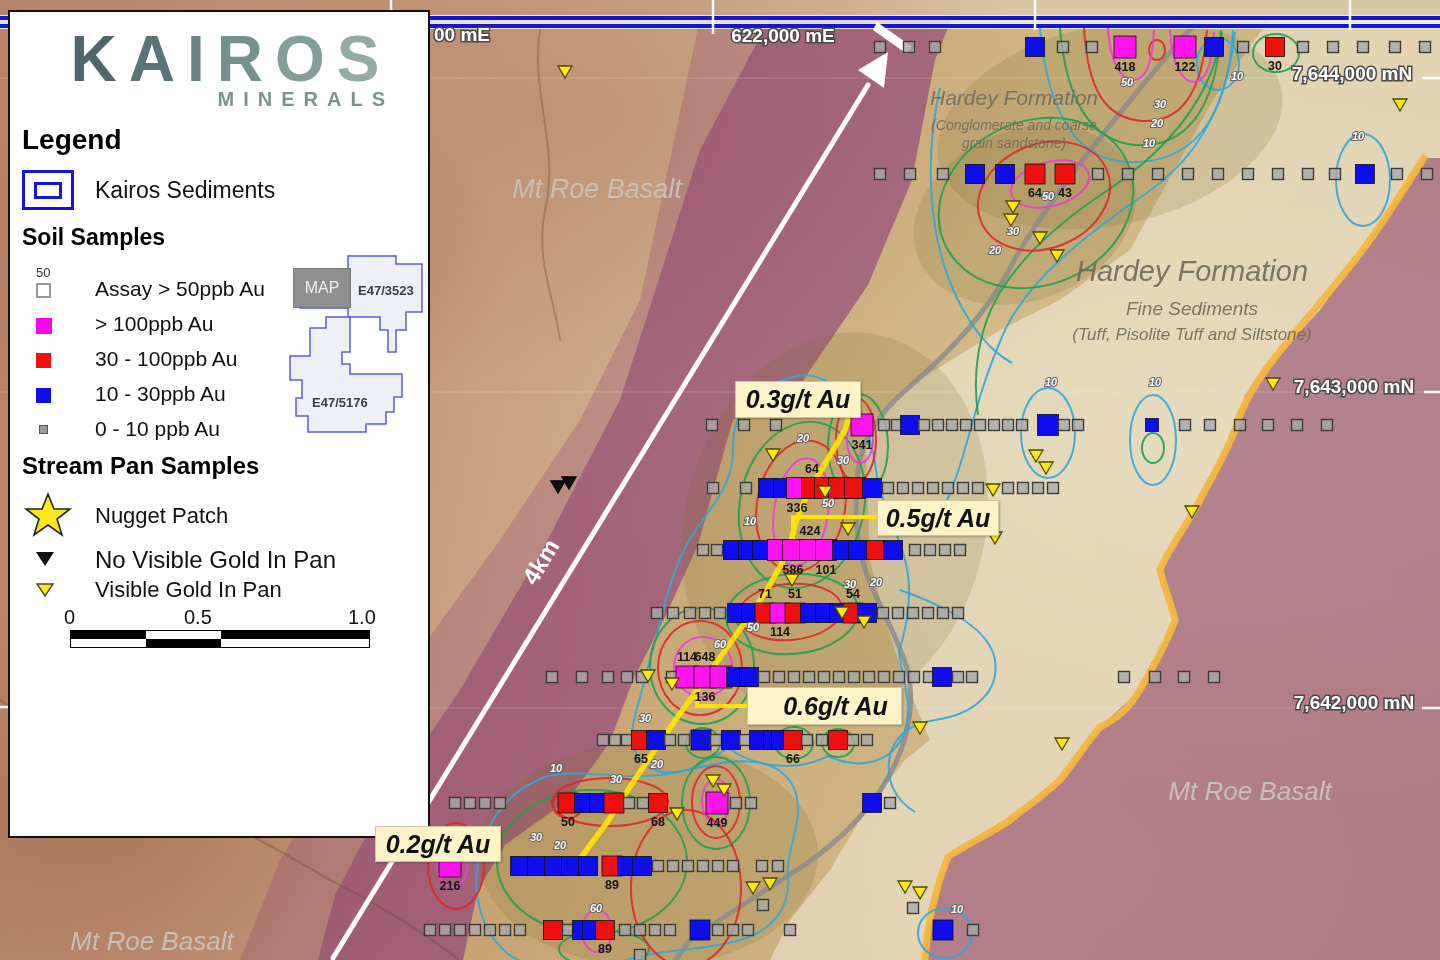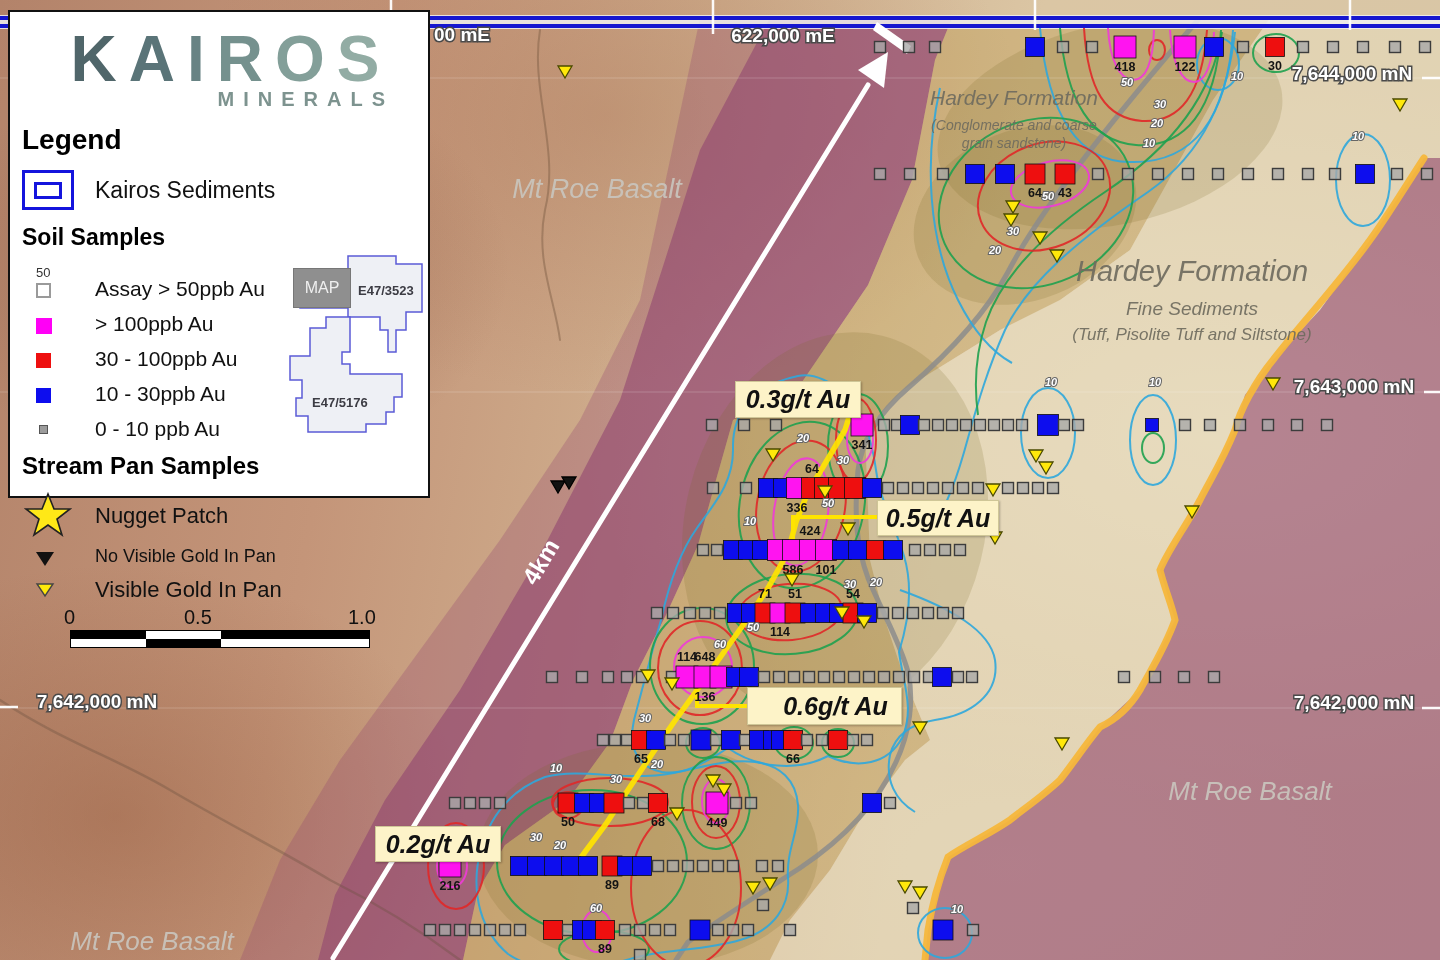--- a/index.html
+++ b/index.html
@@ -14,21 +14,21 @@
       linear-gradient(100deg,#b3836a 0%,#c49579 25%,#cfae8d 45%,#dbc6a4 65%,#d8c6a6 100%);}
   svg text{font-family:"Liberation Sans",sans-serif;}
   .glabel{font-weight:bold;fill:#fff;stroke:#4a4a4a;stroke-width:3px;paint-order:stroke;font-size:19px;}
   .clabel{fill:#fff;stroke:#666;stroke-width:2px;paint-order:stroke;font-size:11px;font-style:italic;font-weight:bold;}
   .slabel{fill:#141414;font-weight:bold;font-size:12.5px;}
   .geo{font-style:italic;}
   .callout{position:absolute;background:#fdf3c8;border:1px solid #cfc697;color:#111;
     font-weight:bold;font-size:25px;display:flex;align-items:center;justify-content:center;
     box-shadow:1px 1px 2px rgba(0,0,0,.25);font-style:italic;}
   
-  .legend{position:absolute;left:8px;top:10px;width:422px;height:488px;background:#fff;
+  .legend{position:absolute;left:8px;top:10px;width:422px;height:828px;background:#fff;
     border:2px solid #111;box-sizing:border-box;}
   .logo{position:absolute;left:38px;top:10px;width:356px;text-align:center;}
   .logo-row span{font-size:64px;font-weight:bold;letter-spacing:2px;padding:0 5px;}
   .logo-sub{margin-top:-8px;text-align:right;padding-right:10px;font-size:20px;font-weight:bold;
     letter-spacing:9px;color:#7d938f;}
   .lg-title{position:absolute;left:12px;font-weight:bold;color:#000;}
   .row-label{position:absolute;left:85px;font-size:21px;color:#111;}
   .sw{position:absolute;left:26px;box-sizing:border-box;}
   .sw-assay{width:15px;height:15px;background:#fff;border:2px solid #9a9a9a;}
   .sw-m{width:16px;height:16px;background:#ff00f6;}
@@ -498,21 +498,21 @@
     <div class="lg-title" style="top:440px;font-size:24px">Stream Pan Samples</div>
 
     <svg width="48" height="48" style="position:absolute;left:14px;top:480px">
       <polygon points="24,2 30,17 46,17 33,27 38,43 24,33 10,43 15,27 2,17 18,17" fill="#ffe817" stroke="#222" stroke-width="1.6"></polygon>
     </svg>
     <div class="row-label" style="top:491px;font-size:22px">Nugget Patch</div>
 
     <svg width="22" height="18" style="position:absolute;left:24px;top:538px">
       <polygon points="2,2 20,2 11,16" fill="#111"></polygon>
     </svg>
-    <div class="row-label" style="top:534px;font-size:18px">No Visible Gold In Pan</div>
+    <div class="row-label" style="top:534px;font-size:24px">No Visible Gold In Pan</div>
 
     <svg width="20" height="16" style="position:absolute;left:25px;top:570px">
       <polygon points="2,2 18,2 10,14" fill="#ffe80a" stroke="#444" stroke-width="1.4"></polygon>
     </svg>
     <div class="row-label" style="top:565px;font-size:22px">Visible Gold In Pan</div>
 
     <span class="sb-num" style="left:54px">0</span>
     <span class="sb-num" style="left:174px">0.5</span>
     <span class="sb-num" style="left:338px">1.0</span>
     <div class="scalebar">

